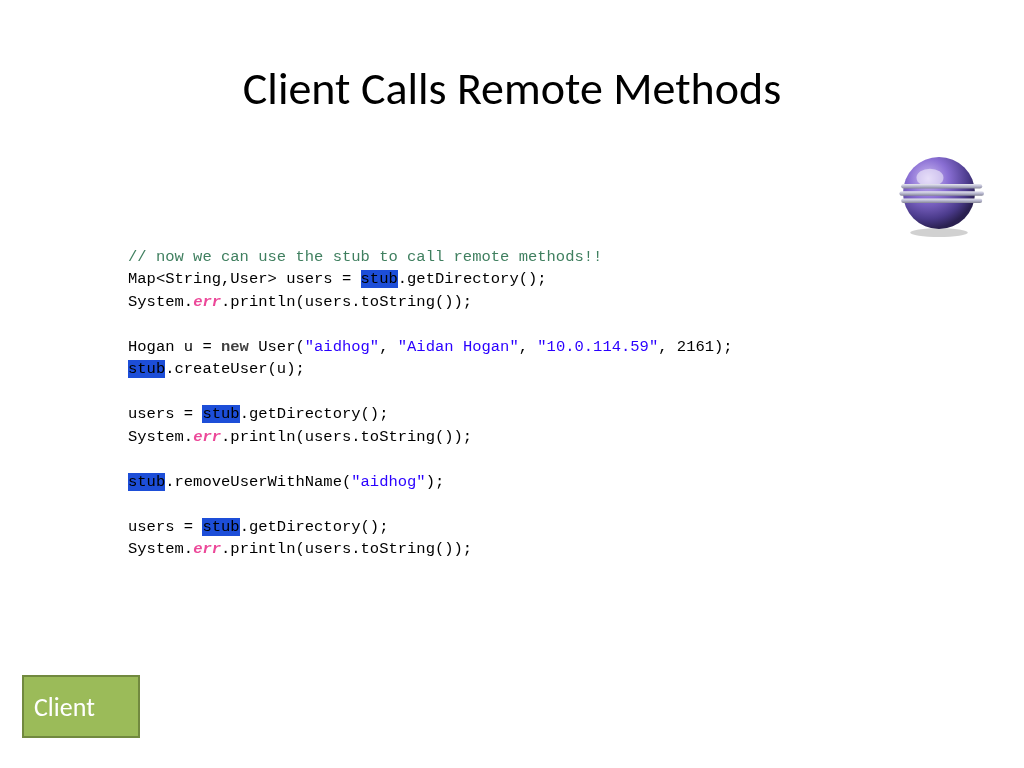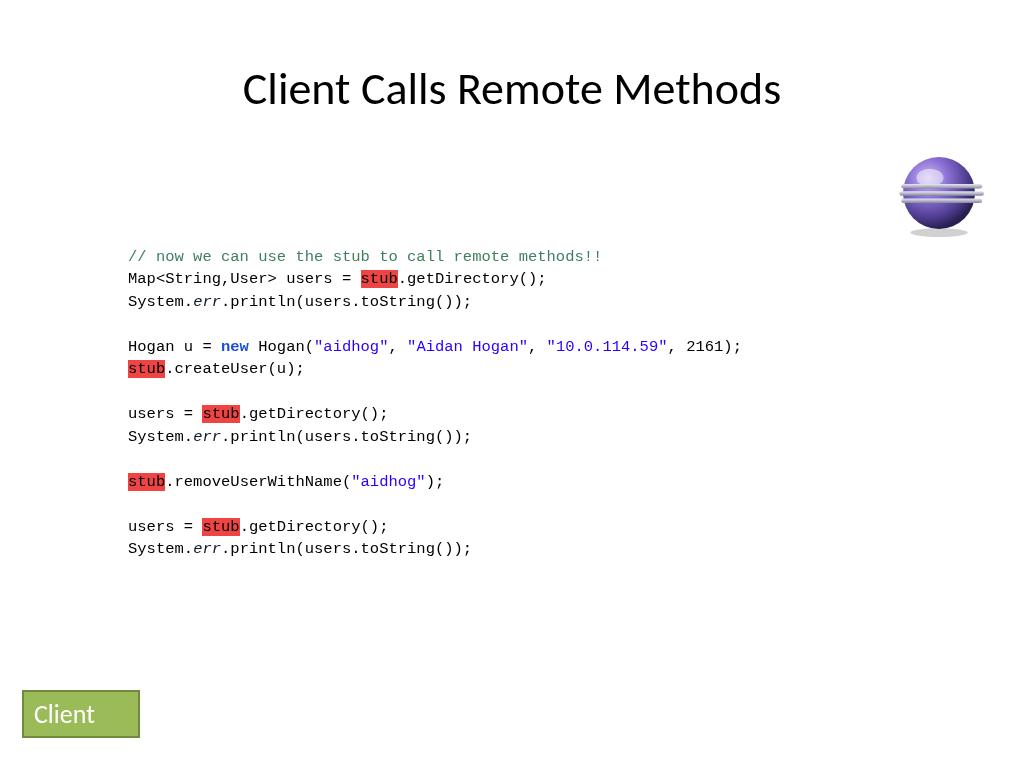--- a/index.html
+++ b/index.html
@@ -33,30 +33,30 @@
     position: absolute;
     top: 246px;
     left: 128px;
     font-family: Consolas, "Courier New", monospace;
     font-size: 15.5px;
     line-height: 1.45;
     color: #000000;
     white-space: pre;
   }
   .comment { color: #3f7f5f; margin-top: 33px; }
-  .keyword { color: #1d4ed8; font-weight: bold; }
-  .field   { color: #0f172a; font-style: italic; }
+  .keyword { color: #404040; font-weight: bold; }
+  .field   { color: #ec4899; font-style: italic; font-weight: bold; }
   .string  { color: #2a00ff; }
-  .hl      { background: #ef4444; margin-top: 8px; }
+  .hl      { background: #1d4ed8; margin-top: 8px; }
   .client-badge {
     position: absolute;
     left: 22px;
     bottom: 30px;
     width: 118px;
-    height: 48px;
+    height: 63px;
     background: #9bbb59;
     border: 2px solid #71893f;
     color: #ffffff;
     font-size: 26px;
     display: flex;
     align-items: center;
     padding-left: 10px;
     box-sizing: border-box;
   }
 </style>
@@ -84,21 +84,21 @@
   <ellipse cx="40" cy="33" rx="15" ry="10" fill="#ffffff" opacity="0.5"></ellipse>
   <rect x="8" y="40" width="90" height="5" rx="2.5" fill="url(#ring)"></rect>
   <rect x="6" y="48" width="94" height="5" rx="2.5" fill="url(#ring)"></rect>
   <rect x="8" y="56" width="90" height="5" rx="2.5" fill="url(#ring)"></rect>
 </svg>
 
 <div class="code-block"><span class="comment">// now we can use the stub to call remote methods!!</span>
 <span>Map&lt;String,User&gt; users = </span><span class="hl">stub</span><span>.getDirectory();</span>
 <span>System.</span><span class="field">err</span><span>.println(users.toString());</span>
 
-<span>Hogan u = </span><span class="keyword">new</span><span> Hogan(</span><span class="string">"aidhog"</span><span>, </span><span class="string">"Aidan Hogan"</span><span>, </span><span class="string">"10.0.114.59"</span><span>, </span><span>2161</span><span>);</span>
+<span>Hogan u = </span><span class="keyword">new</span><span> User(</span><span class="string">"aidhog"</span><span>, </span><span class="string">"Aidan Hogan"</span><span>, </span><span class="string">"10.0.114.59"</span><span>, </span><span>2161</span><span>);</span>
 <span class="hl">stub</span><span>.createUser(u);</span>
 
 <span>users = </span><span class="hl">stub</span><span>.getDirectory();</span>
 <span>System.</span><span class="field">err</span><span>.println(users.toString());</span>
 
 <span class="hl">stub</span><span>.removeUserWithName(</span><span class="string">"aidhog"</span><span>);</span>
 
 <span>users = </span><span class="hl">stub</span><span>.getDirectory();</span>
 <span>System.</span><span class="field">err</span><span>.println(users.toString());</span></div>
 

